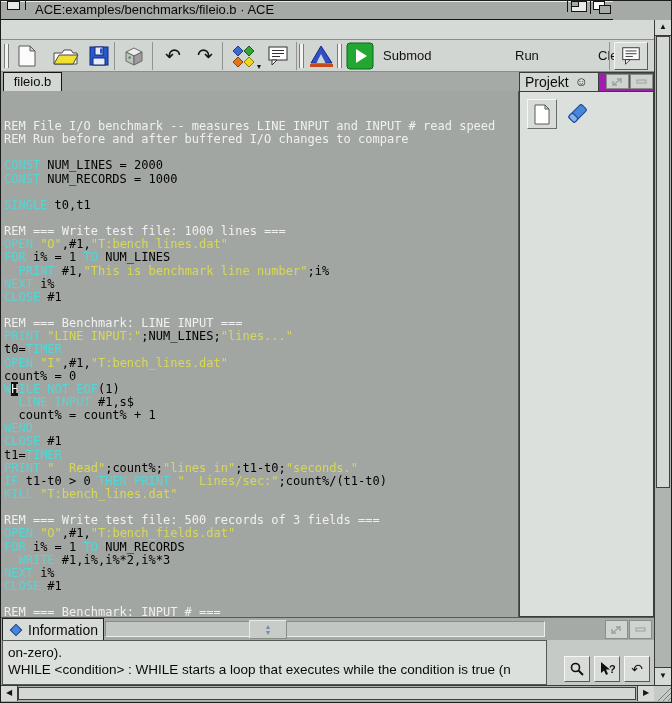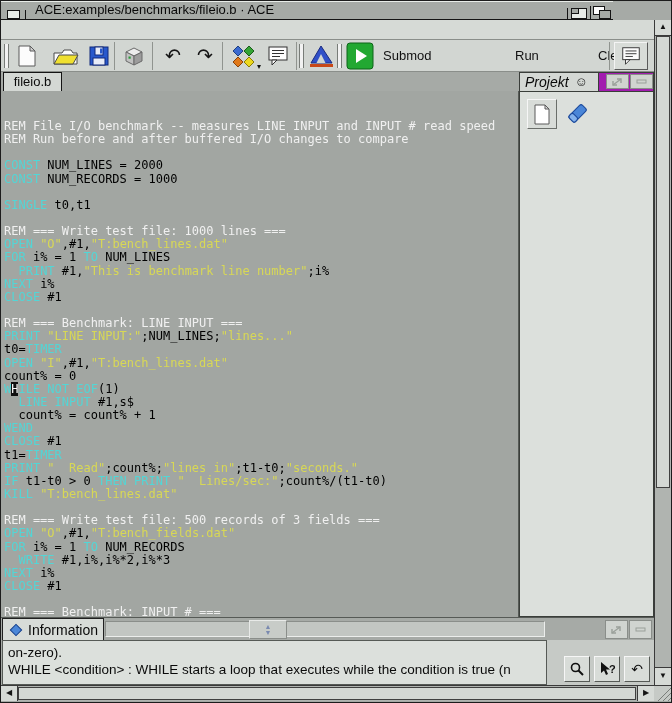--- a/index.html
+++ b/index.html
@@ -1,21 +1,21 @@
 <!DOCTYPE html>
 <html style="--kw: #52d6d6; --str: #d8d855; --com: #f0f0f0; --editor_bg: #a2a6a2; --panel_bg: #dce0dc; --chrome_bg: #d2d6d2; --window_gray: #a6aaa6; --accent_blue: #4a86d8; --play_green: #22a832;"><head>
 <meta charset="utf-8">
 <style>
   html,body{margin:0;padding:0;background:#808080;}
   #window{position:relative;width:672px;height:703px;box-sizing:border-box;
     border:1px solid #1c1c1c;background:var(--window_gray,#a6aaa6);
     font-family:"Liberation Sans",sans-serif;overflow:hidden;}
   
   .titlebar{position:absolute;left:0;top:0;width:612px;height:18px;border-bottom:1px solid #141414;
-    display:flex;align-items:flex-end;background:var(--window_gray);box-shadow:inset 0 1px 0 #e8ece8;}
+    display:flex;align-items:flex-start;background:var(--window_gray);box-shadow:inset 0 1px 0 #e8ece8;}
   .close-g{width:24px;border-right:1px solid #141414;display:flex;align-items:center;justify-content:center;}
   .close-inner{width:11px;height:7px;background:#e8ece8;border:1px solid #141414;}
   .wtitle{flex:1;font-size:13px;line-height:18px;padding-left:9px;color:#0a0a0a;white-space:nowrap;overflow:hidden;}
   .tgadget{width:22px;border-left:1px solid #141414;display:flex;align-items:center;justify-content:center;}
   
   .statusrow{position:absolute;left:0;top:19px;width:653px;height:20px;background:#d6dad6;
     border-bottom:1px solid #8a8e8a;box-sizing:border-box;font-family:"DejaVu Sans Mono",monospace;
     font-size:13px;line-height:19px;color:#141414;padding-left:22px;white-space:pre;}
   
   .toolbar{position:absolute;left:0;top:39px;width:653px;height:32px;background:var(--chrome_bg,#d2d6d2);
@@ -33,21 +33,21 @@
   
   .editor{position:absolute;left:0;top:90px;width:518px;height:526px;background:var(--editor_bg,#a2a6a2);
     border-right:1px solid #565a56;box-sizing:border-box;overflow:hidden;
     font-family:"DejaVu Sans Mono",monospace;font-size:12px;padding:1px 0 0 3px;white-space:pre;}
   .code-line{height:13.15px;line-height:13.15px;}
   .tk{color:var(--kw,#52d6d6);} .ts{color:var(--str,#d8d855);} .tc{color:var(--com,#f0f0f0);}
   .tp{color:#000;text-align:right;} .tx{background:#101010;color:#fafafa;}
   
   .project{position:absolute;left:518px;top:71px;width:135px;height:545px;border:1px solid #3a3e3a;
     box-sizing:border-box;background:var(--panel_bg,#dce0dc);}
-  .pj-header{position:relative;height:18px;background:#a21caf;border-bottom:1px solid #3a3e3a;font-style:italic;}
+  .pj-header{position:relative;height:18px;background:#a21caf;border-bottom:1px solid #3a3e3a;}
   .pj-tab{position:absolute;left:0;top:0;width:79px;height:18px;border-right:1px solid #3a3e3a;
     display:flex;align-items:center;background:#d4d8d4;box-sizing:border-box;}
   .pj-tab .lbl{margin-left:5px;font-size:14px;color:#0a0a0a;}
   .pj-tab .smiley{margin-left:6px;font-size:13px;line-height:14px;color:#141414;}
   .ghost-g{position:absolute;top:1px;width:23px;height:15px;background:#d0d4d0;border:1px solid #8a8e8a;
     box-sizing:border-box;display:flex;align-items:center;justify-content:center;}
   .pj-content{position:relative;height:525px;}
   .pj-pagebtn{position:absolute;left:7px;top:7px;width:30px;height:30px;background:#d8dcd8;
     border:1px solid;border-color:#f6f6f6 #6a6e6a #6a6e6a #f6f6f6;box-sizing:border-box;
     display:flex;align-items:center;justify-content:center;}

